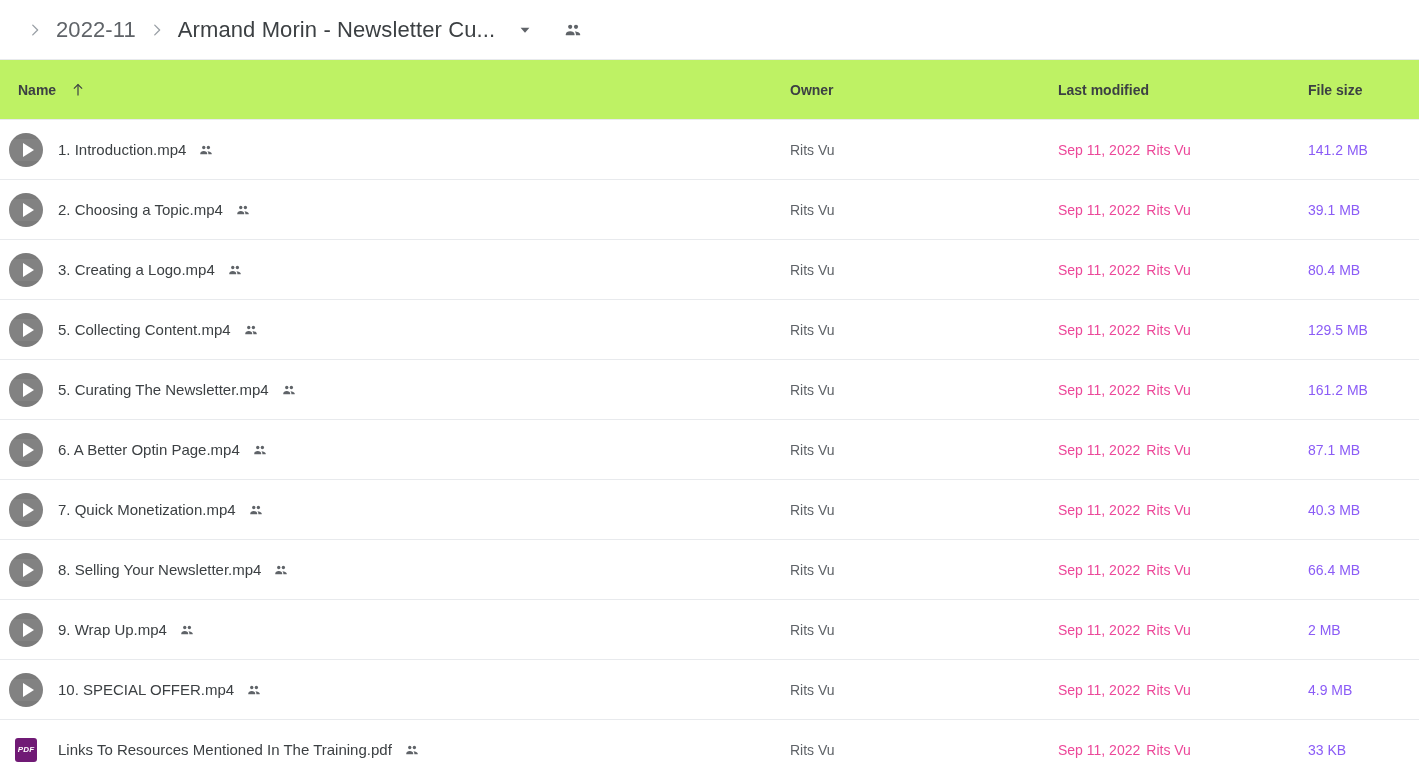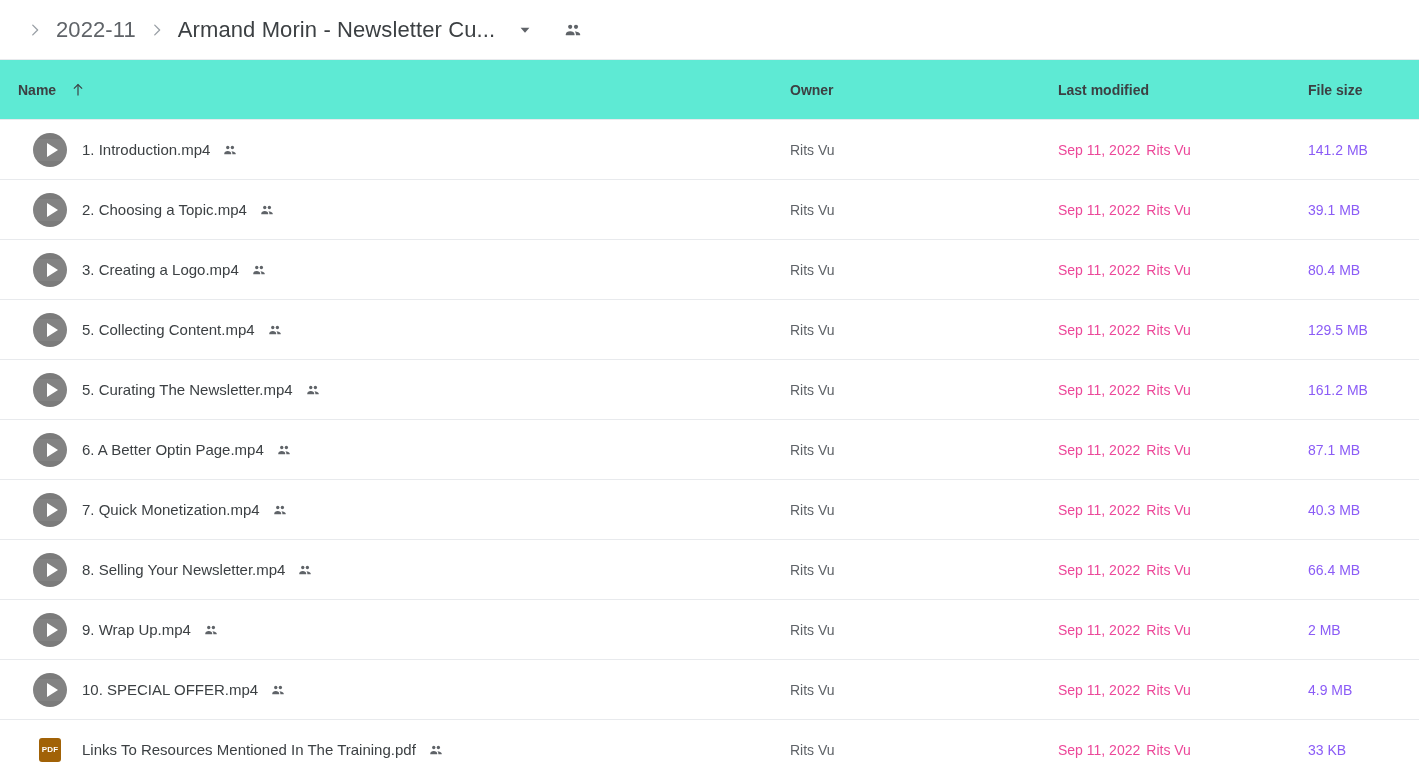--- a/index.html
+++ b/index.html
@@ -56,21 +56,21 @@
     width: 28px; height: 28px;
     display: flex; align-items: center; justify-content: center;
   }
 
   
   #list-header {
     height: 60px;
     display: flex;
     align-items: center;
     border-bottom: 1px solid #e8eaed;
-    background: #5eead4;
+    background: #bef264;
     font-size: 14px;
     font-weight: bold;
     color: #3c4043;
   }
   .col-name      { width: 790px; padding-left: 18px; display: flex; align-items: center; }
   .col-owner     { width: 268px; }
   .col-modified  { width: 250px; }
   .col-size      { width: 111px; }
   #sort-arrow-icon {
     margin-left: 14px;
@@ -84,21 +84,21 @@
   .file-row {
     height: 60px;
     display: flex;
     align-items: center;
     border-bottom: 1px solid #e8eaed;
     cursor: pointer;
   }
 
   .cell-name {
     width: 790px;
-    padding-left: 32px;
+    padding-left: 8px;
     display: flex;
     align-items: center;
     min-width: 0;
   }
   .cell-owner {
     width: 268px;
     font-size: 14px;
     color: #5f6368;
   }
   .cell-modified {
@@ -149,29 +149,30 @@
     border-left: 11px solid #ffffff;
     border-top: 7px solid transparent;
     border-bottom: 7px solid transparent;
     margin-left: 4px;
     position: relative;
     z-index: 2;
   }
   .pdf-badge {
     width: 22px; height: 24px;
     border-radius: 3px;
-    background: #a16207;
+    background: #701a75;
     color: #ffffff;
     font-size: 8px;
     font-weight: bold;
     letter-spacing: 0.2px;
     display: flex;
     align-items: center;
     justify-content: center;
     font-family: "Liberation Sans", sans-serif;
+    font-style: italic;
   }
 
   .file-name {
     font-size: 15px;
     color: #3c4043;
     white-space: nowrap;
     overflow: hidden;
     text-overflow: ellipsis;
   }
   .row-shared-icon {

